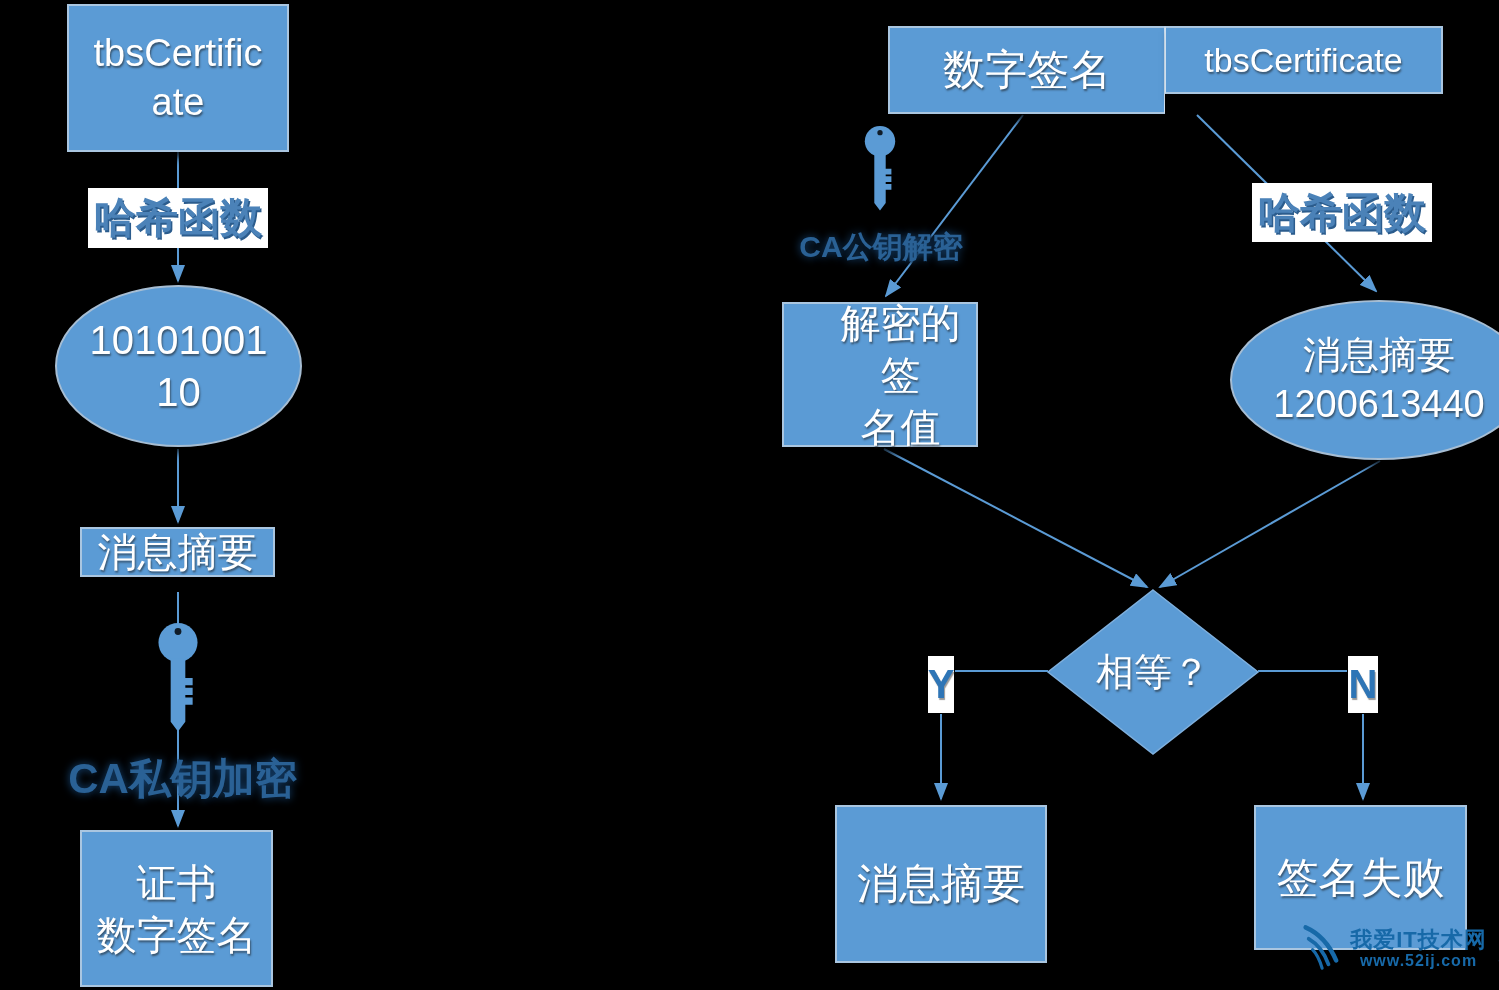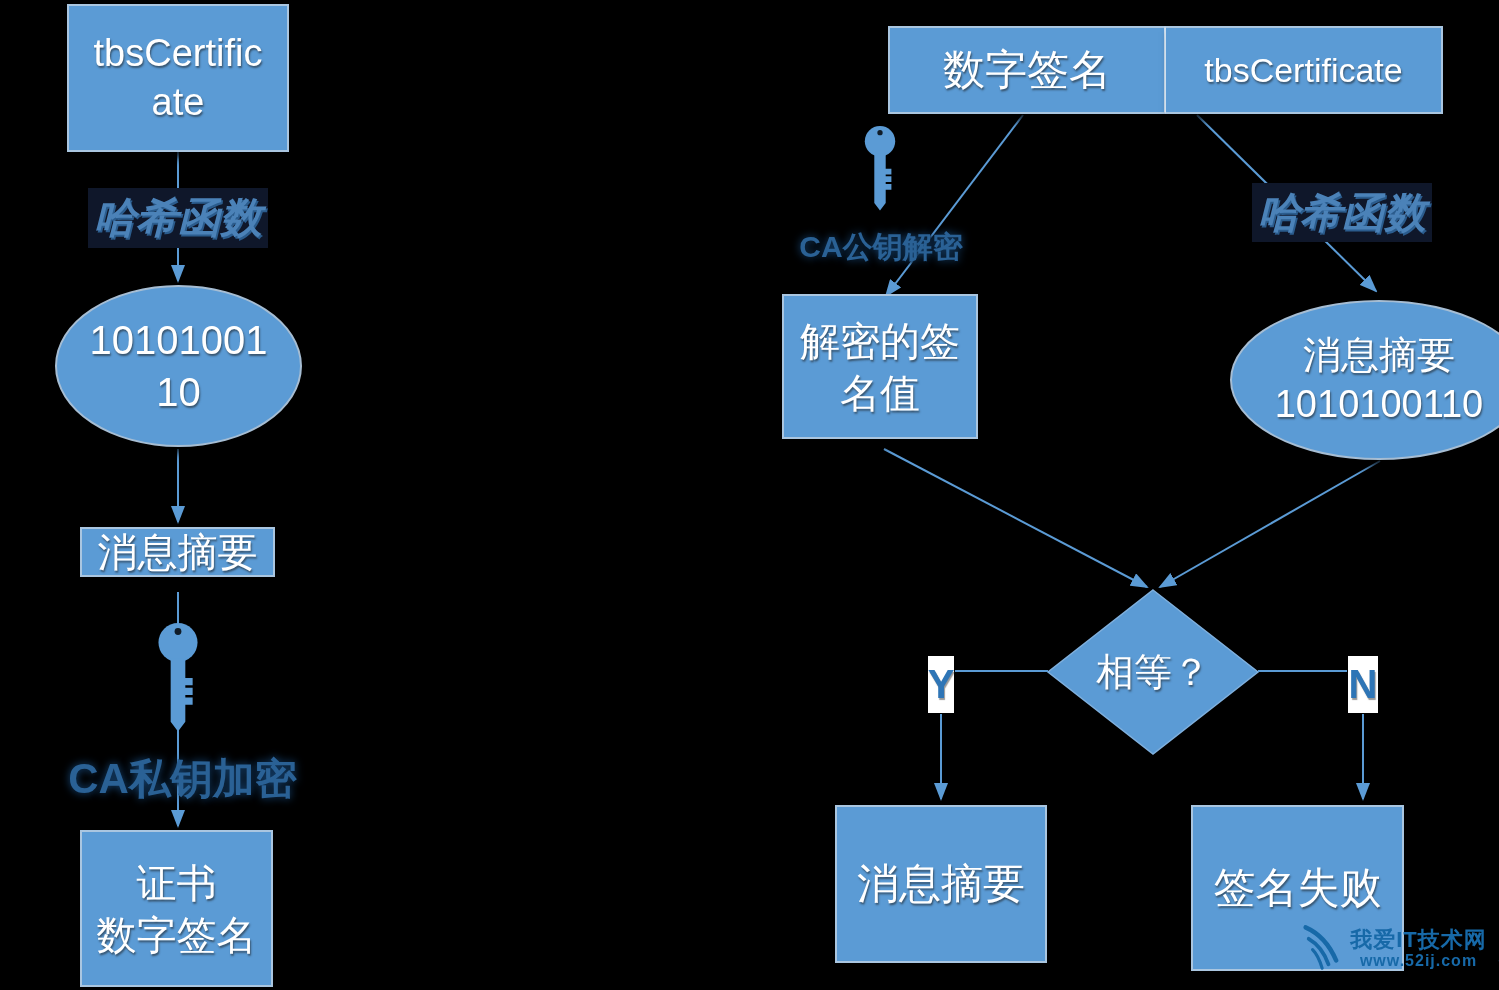--- a/index.html
+++ b/index.html
@@ -12,23 +12,22 @@
   #connectors-top{pointer-events:none;}
   .abs{position:absolute;display:flex;align-items:center;justify-content:center;
        flex-direction:column;text-align:center;box-sizing:border-box;}
   .bluebox{
     background:#5b9bd5;border:2px solid #aac6e0;color:#fff;
     text-shadow:1px 2px 2px rgba(25,25,25,.55);
     box-shadow:5px 6px 8px rgba(0,0,0,.85);
   }
   .ellipse{border-radius:50%;}
   .whitelabel{
-    background:#0f172a;color:#4b82b8;font-weight:700;
+    background:#ffffff;color:#4b82b8;font-weight:700;
     text-shadow:1.5px 1.5px 0 #2b5c8d;
-    font-style:italic;
   }
   .caption{
     color:#2a6195;font-weight:700;white-space:nowrap;
     text-shadow:0 0 9px rgba(25,80,135,.95), 2px 2px 3px rgba(0,0,0,.9);
   }
   .yn{
     background:#fff;color:#2e75b6;font-weight:700;
     text-shadow:1px 2px 1px rgba(50,50,50,.5);
   }
   .wm{color:#1769a8;line-height:1.1;}
@@ -95,63 +94,63 @@
   </div>
 
   <div class="abs bluebox lh" style="left:45px;top:830px;width:193px;height:157px;font-size:40px;">
     <span>证书</span>
     <span>数字签名</span>
   </div>
 
   <div class="abs bluebox" style="left:853px;top:26px;width:277px;height:88px;font-size:42px;border-right:1px solid #cfe0f0;">
     <span>数字签名</span>
   </div>
-  <div class="abs bluebox" style="left:1130px;top:26px;width:278px;height:88px;font-size:34px;border-left:1px solid #cfe0f0;">
+  <div class="abs bluebox" style="left:1130px;top:26px;width:278px;height:68px;font-size:34px;border-left:1px solid #cfe0f0;">
     <span>tbsCertificate</span>
   </div>
 
   <svg class="abs" style="left:825px;top:126px;" width="40" height="95" viewBox="0 0 40 100">
     <circle cx="20" cy="16" r="16" fill="#5b9bd5"></circle>
     <circle cx="20" cy="7" r="2.8" fill="#101c28"></circle>
     <path fill="#5b9bd5" d="M14,29 h12 v16 h6 v6 h-6 v2 h6 v6 h-6 v2 h6 v6 h-6 v14 l-6,8 l-6,-8 z"></path>
   </svg>
 
   <div class="abs caption" style="left:756px;top:228px;width:180px;height:38px;font-size:30px;">
     <span>CA公钥解密</span>
   </div>
 
-  <div class="abs bluebox lh" style="left:747px;top:294px;width:196px;height:145px;font-size:40px;">
+  <div class="abs bluebox lh" style="left:747px;top:302px;width:196px;height:145px;font-size:40px;padding-left:41px;">
     <span>解密的签</span>
     <span>名值</span>
   </div>
 
   <div class="abs whitelabel" style="left:1217px;top:183px;width:180px;height:59px;font-size:42px;">
       <span>哈希函数</span>
     </div>
 
   <div class="abs bluebox ellipse lh" style="left:1195px;top:300px;width:298px;height:160px;font-size:38px;border-color:#a6bdd3;">
     <span>消息摘要</span>
-    <span>1010100110</span>
+    <span>1200613440</span>
   </div>
 
   <div class="abs" style="left:1043px;top:645px;width:150px;height:55px;font-size:38px;color:#fff;text-shadow:1px 2px 2px rgba(25,25,25,.55);">
     <span>相等？</span>
   </div>
 
   <div class="abs yn" style="left:893px;top:656px;width:26px;height:57px;font-size:40px;">
     <span>Y</span>
   </div>
   <div class="abs yn" style="left:1313px;top:656px;width:30px;height:57px;font-size:40px;">
     <span>N</span>
   </div>
 
   <div class="abs bluebox" style="left:800px;top:805px;width:212px;height:158px;font-size:42px;">
     <span>消息摘要</span>
   </div>
-  <div class="abs bluebox" style="left:1156px;top:805px;width:213px;height:166px;font-size:42px;">
+  <div class="abs bluebox" style="left:1219px;top:805px;width:213px;height:145px;font-size:42px;">
     <span>签名失败</span>
   </div>
 
   <div class="abs" style="left:1268px;top:910px;width:231px;height:78px;flex-direction:row;align-items:center;gap:9px;">
     <svg width="56" height="72" viewBox="0 0 60 80" style="transform:scaleX(-1);">
       <g stroke="#1769a8" fill="none" stroke-linecap="round">
         <path d="M56,6 Q24,20 8,58" stroke-width="7"></path>
         <path d="M51,24 Q30,36 20,64" stroke-width="6"></path>
         <path d="M45,41 Q36,50 30,70" stroke-width="5"></path>
       </g>

